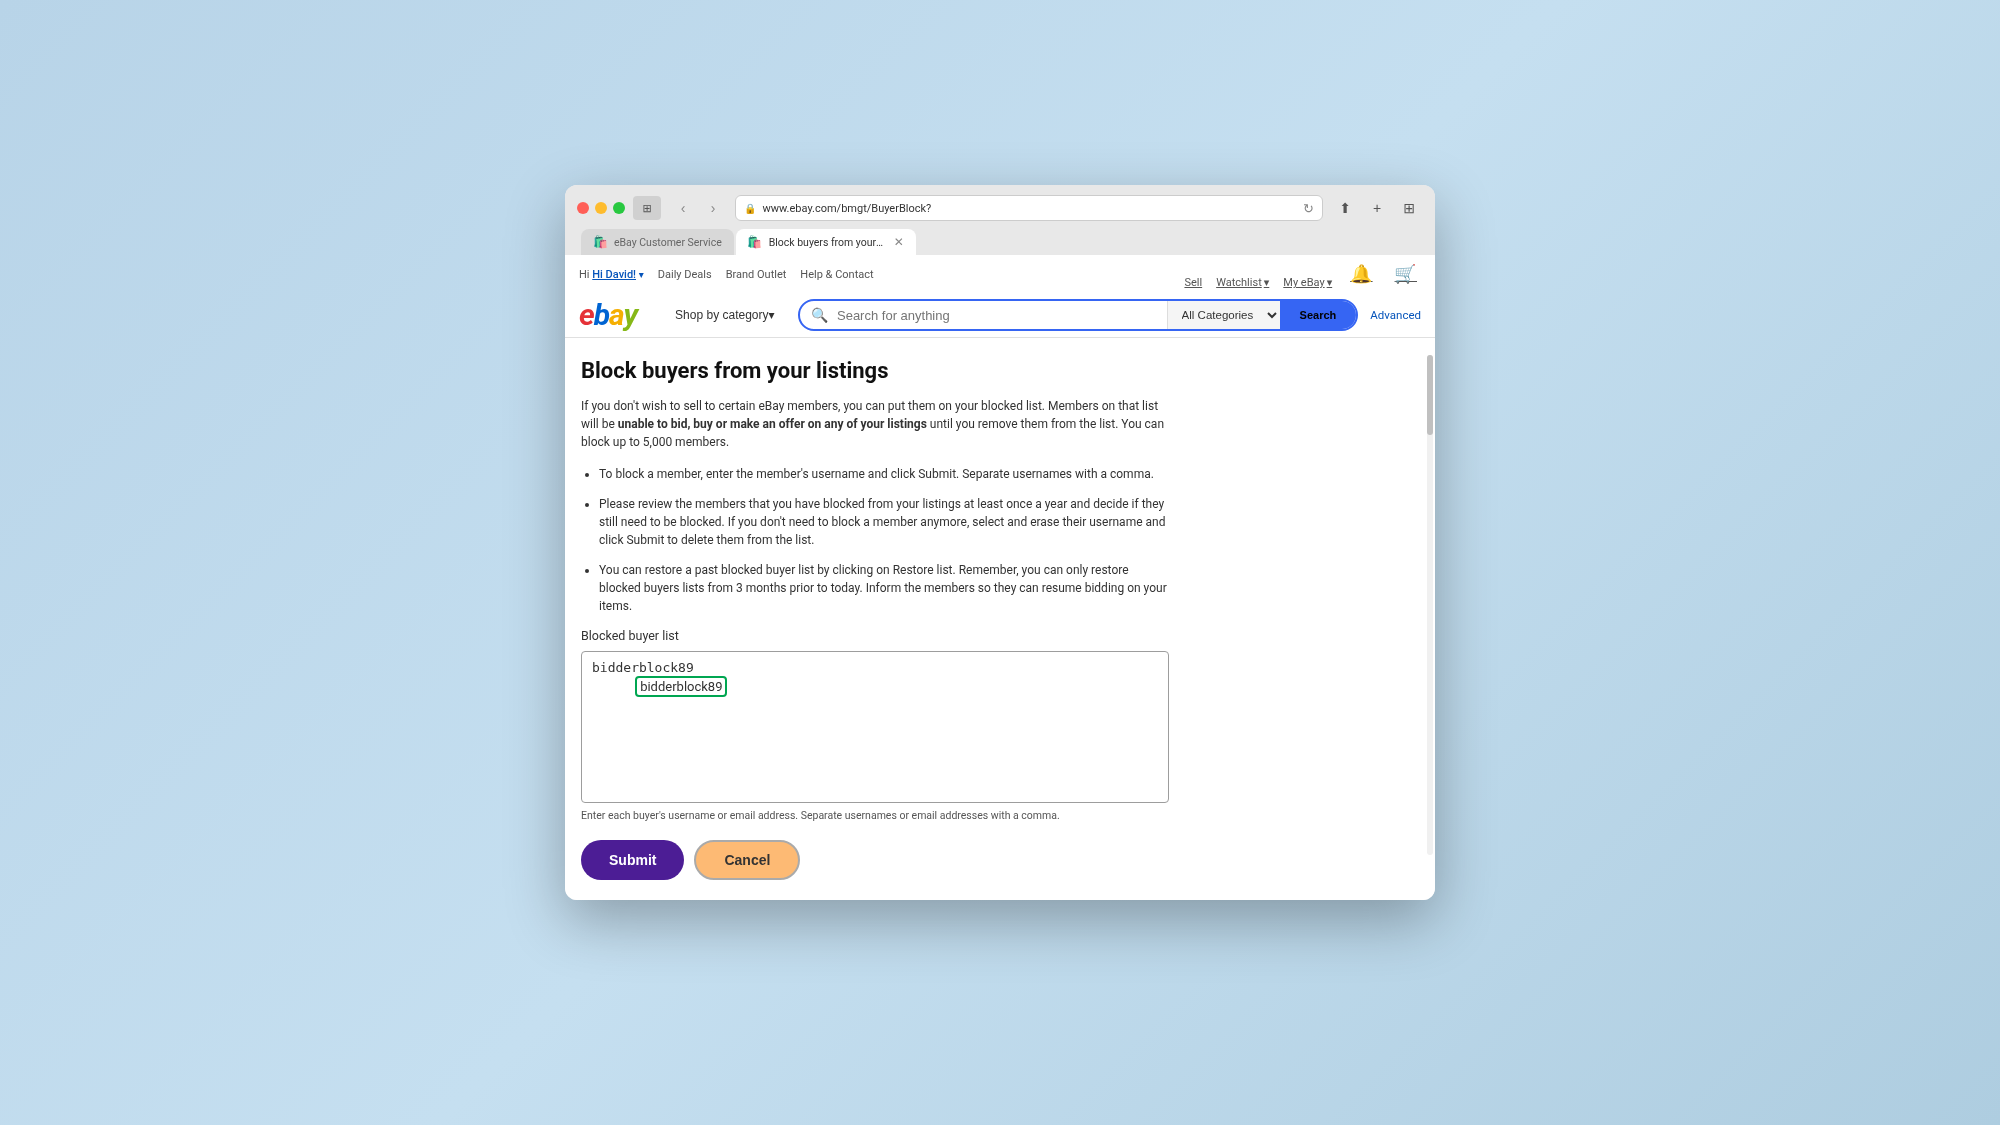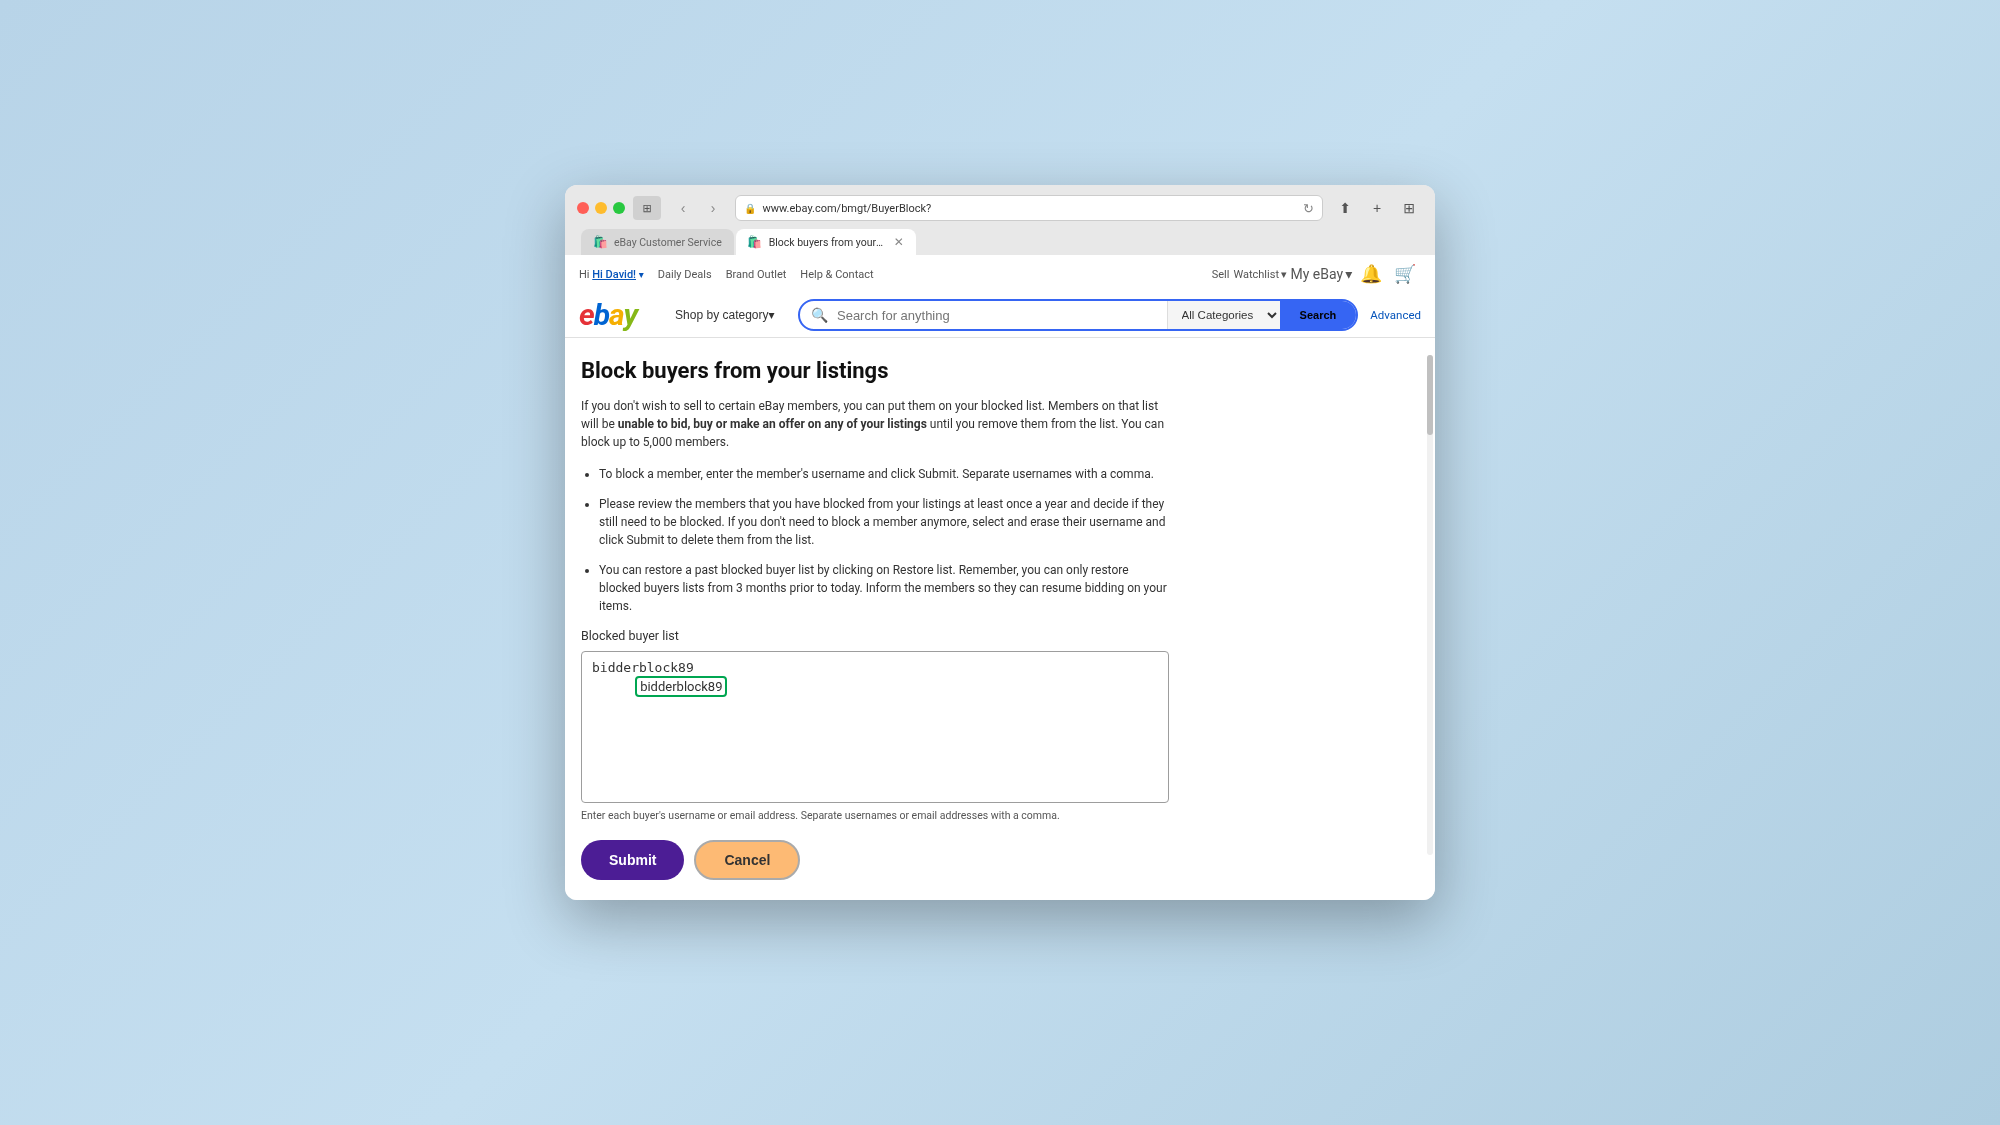--- a/index.html
+++ b/index.html
@@ -200,22 +200,23 @@
     }
 
     .top-nav-link {
       color: #555;
       text-decoration: none;
       font-size: 11px;
     }
 
     .top-nav-right {
       display: flex;
-      align-items: center;
-      gap: 4px;
+      align-items: flex-end;
+      gap: 14px;
+      text-decoration: underline;
     }
 
     .sell-link {
       color: #555;
       text-decoration: none;
       font-size: 11px;
     }
 
     .main-nav {
       display: flex;
@@ -467,21 +468,21 @@
       color: #555;
       font-size: 11px;
       cursor: pointer;
     }
 
     .myebay-dropdown {
       display: flex;
       align-items: center;
       gap: 2px;
       color: #555;
-      font-size: 14px;
+      font-size: 11px;
       cursor: pointer;
     }
   </style>
 </head>
 <body>
 
 <div class="desktop">
   <div class="browser-window">
 
     <div class="browser-chrome">

